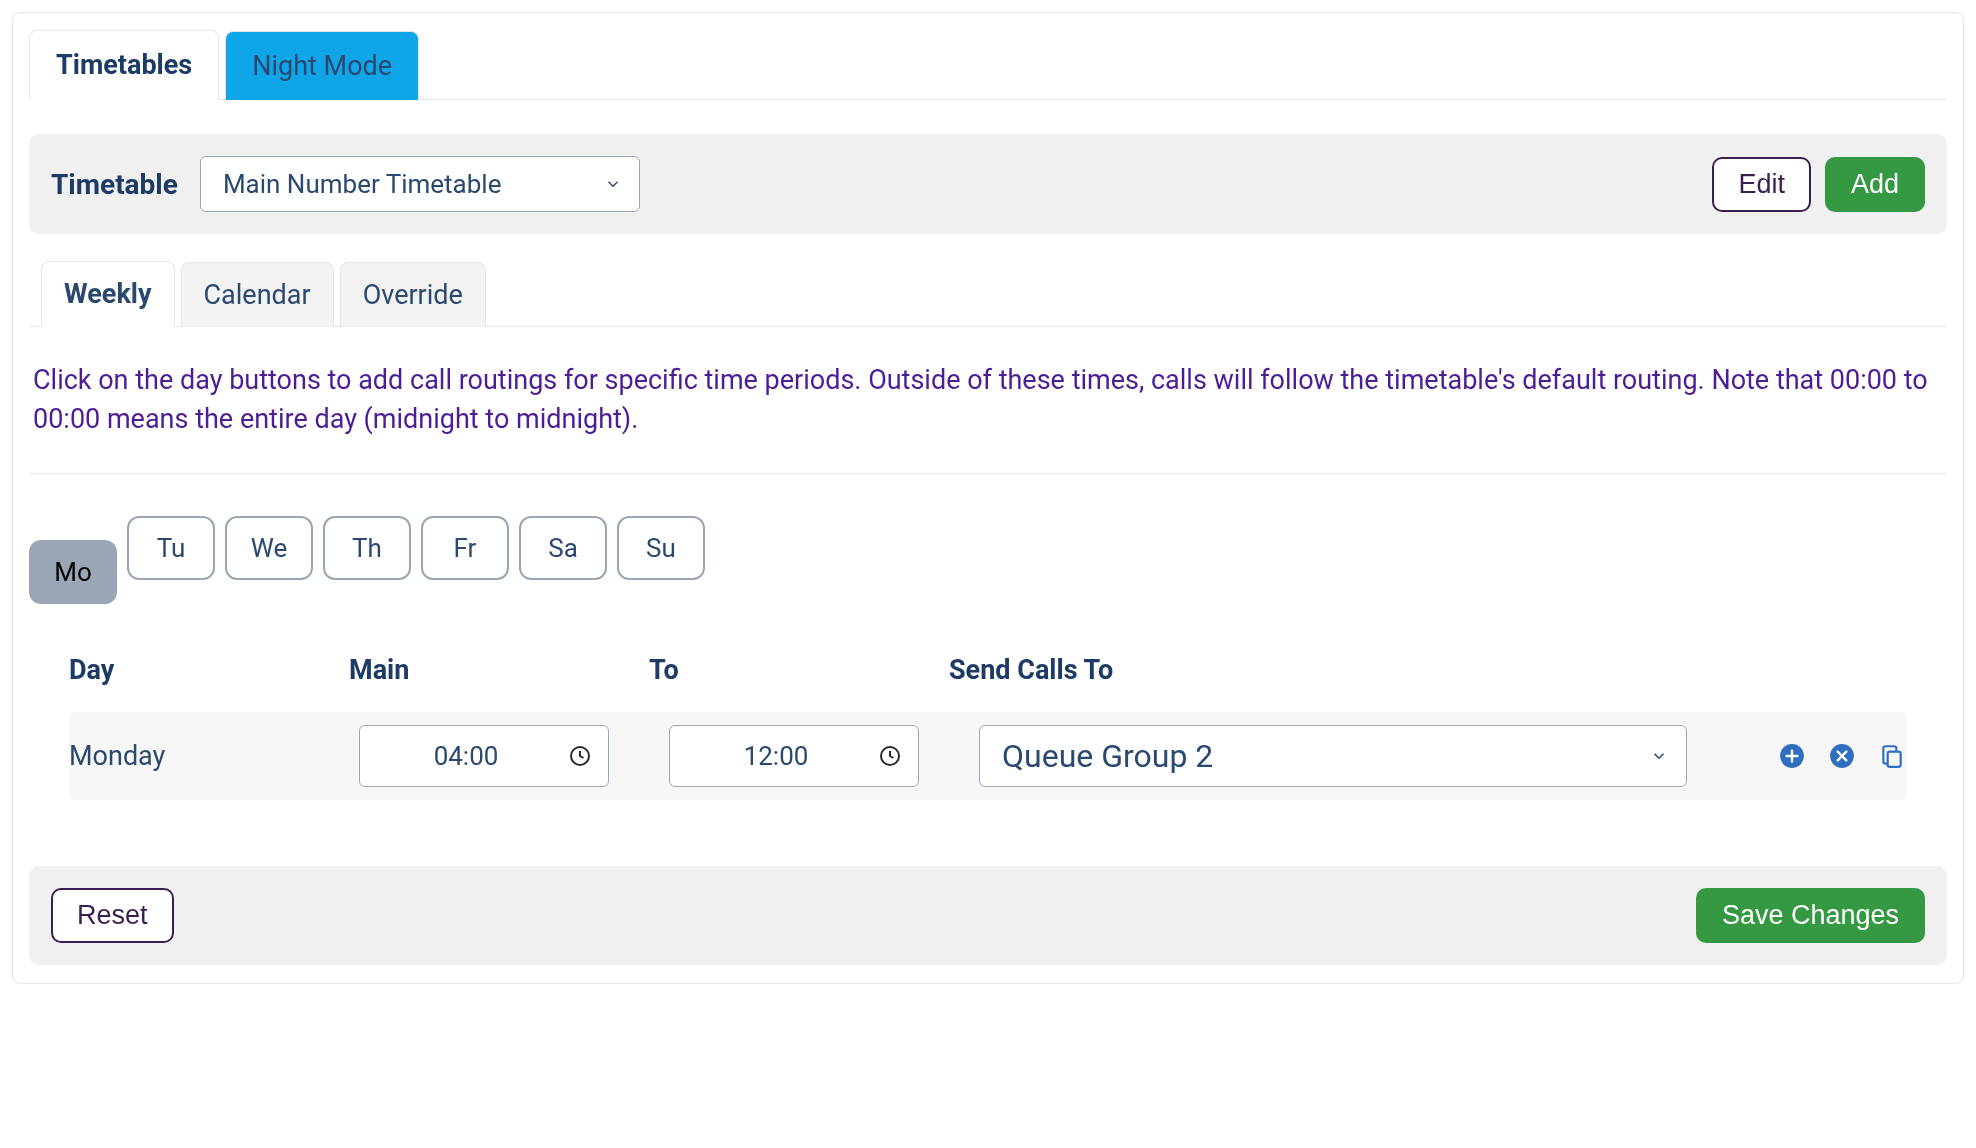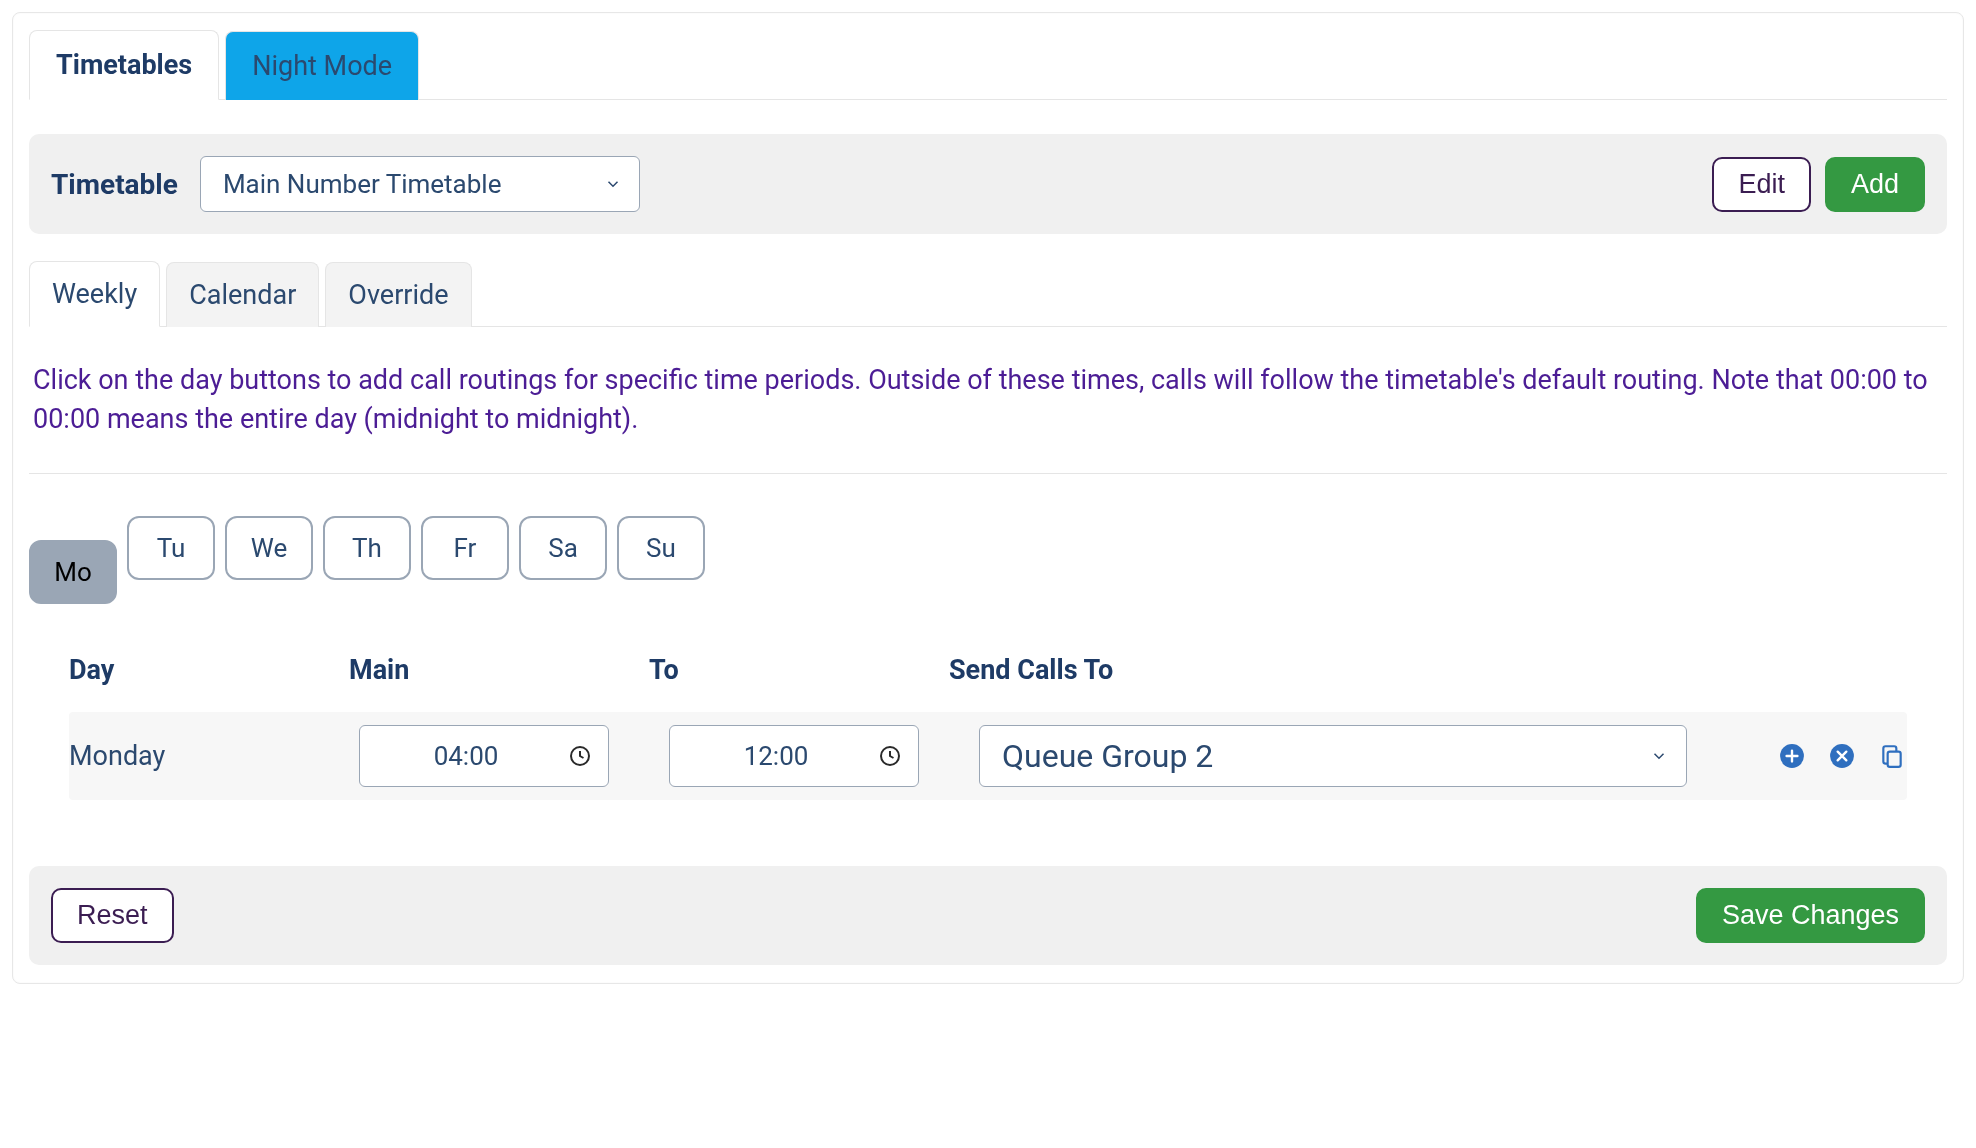--- a/index.html
+++ b/index.html
@@ -123,22 +123,23 @@
     background: #f3f3f3;
     border-top-left-radius: 8px;
     border-top-right-radius: 8px;
     margin-right: 6px;
     cursor: pointer;
     position: relative;
     top: 1px;
   }
   .subtab.active {
     background: #fff;
-    font-weight: 400;
+    font-weight: 700;
     border-bottom: 1px solid #fff;
+    margin-left: 12px;
   }
 
   .description {
     font-size: 27px;
     color: #4c1d95;
     margin: 34px 4px 0 4px;
     line-height: 1.45;
   }
 
   hr.sep {

